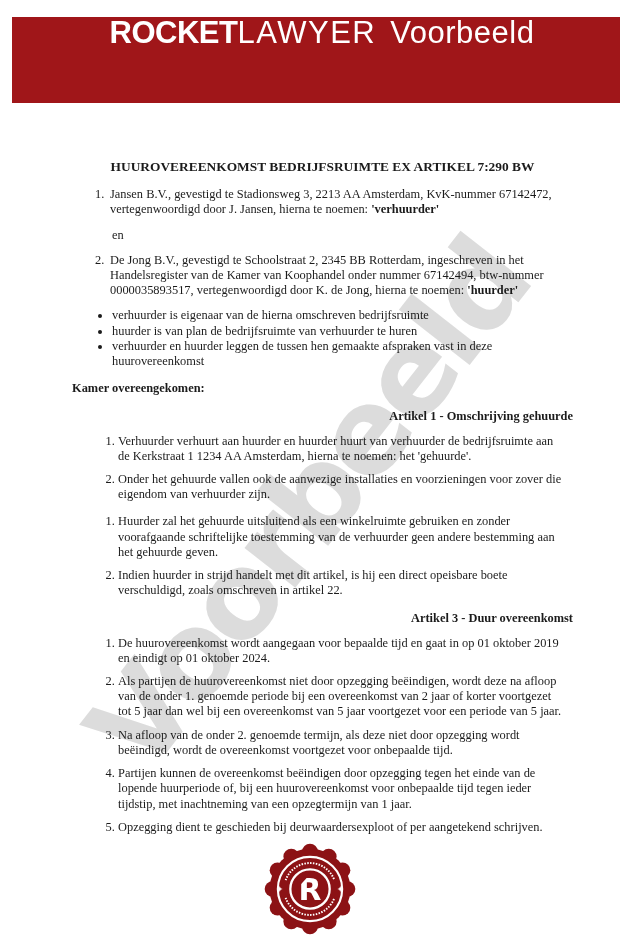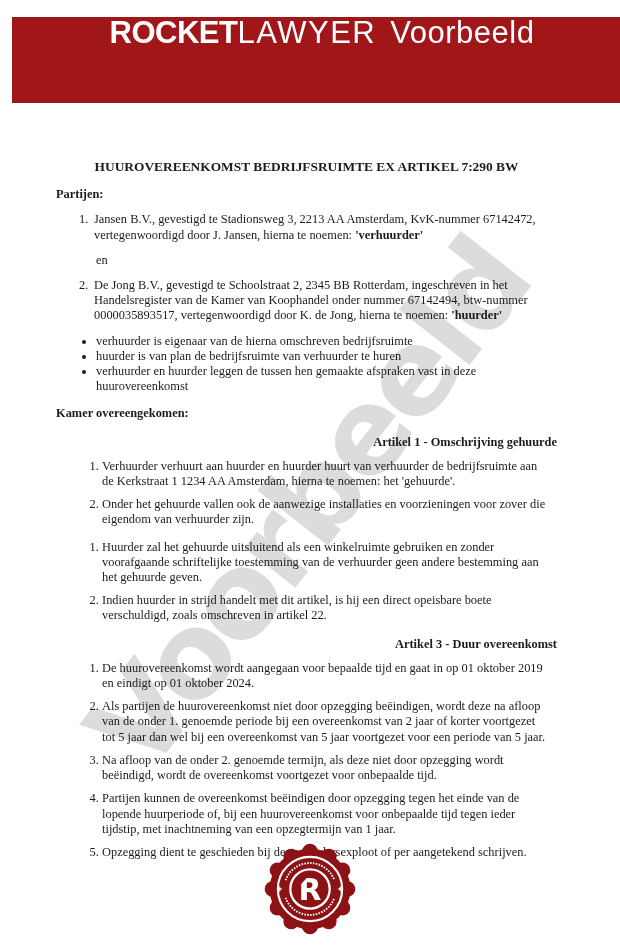--- a/index.html
+++ b/index.html
@@ -22,21 +22,21 @@
   .b-suffix{font-weight:400;margin-left:14px;letter-spacing:0.5px;}
 
   
   .watermark{position:absolute;left:308px;top:505px;z-index:0;
              transform:translate(-50%,-50%) rotate(-52deg);
              font-family:"DejaVu Sans", sans-serif;font-weight:bold;
              font-size:118px;letter-spacing:-5px;white-space:nowrap;
              color:var(--watermark-gray);opacity:0.72;user-select:none;pointer-events:none;}
 
   
-  .doc{position:absolute;top:159px;left:56px;width:501px;z-index:1;
+  .doc{position:absolute;top:159px;left:72px;width:501px;z-index:1;
        font-size:12.4px;line-height:15.2px;}
   .doc-title{font-weight:bold;text-align:center;font-size:13.4px;margin:0 0 13px 0;}
   .h-bold{font-weight:bold;margin:0 0 10px 0;}
   .art-head{font-weight:bold;margin:13px 0 9px 0;padding-left:3px;text-align:right;}
 
   .num-row{display:flex;margin:0 0 10px 0;}
   .num-row .num{flex:none;width:15px;margin-left:23px;}
   .num-row .txt{flex:1;}
   .connector{margin:0 0 10px 40px;}
 
@@ -61,21 +61,20 @@
   <div class="watermark">Voorbeeld</div>
 
   <div class="banner">
     <div class="brand"><span class="b-bold">ROCKET</span><span class="b-light">LAWYER</span><span class="b-suffix">Voorbeeld</span></div>
   </div>
 
   <div class="doc">
 
     <p class="doc-title">HUUROVEREENKOMST BEDRIJFSRUIMTE EX ARTIKEL 7:290 BW</p>
 
-    <p class="h-bold">Partijen:</p>
 
     <div class="num-row">
       <span class="num">1.</span>
       <span class="txt"><span>Jansen B.V., gevestigd te Stadionsweg 3, 2213 AA Amsterdam, KvK-nummer 67142472, vertegenwoordigd door J. Jansen, hierna te noemen: </span><b>'verhuurder'</b></span>
     </div>
 
     <p class="connector">en</p>
 
     <div class="num-row">
       <span class="num">2.</span>

